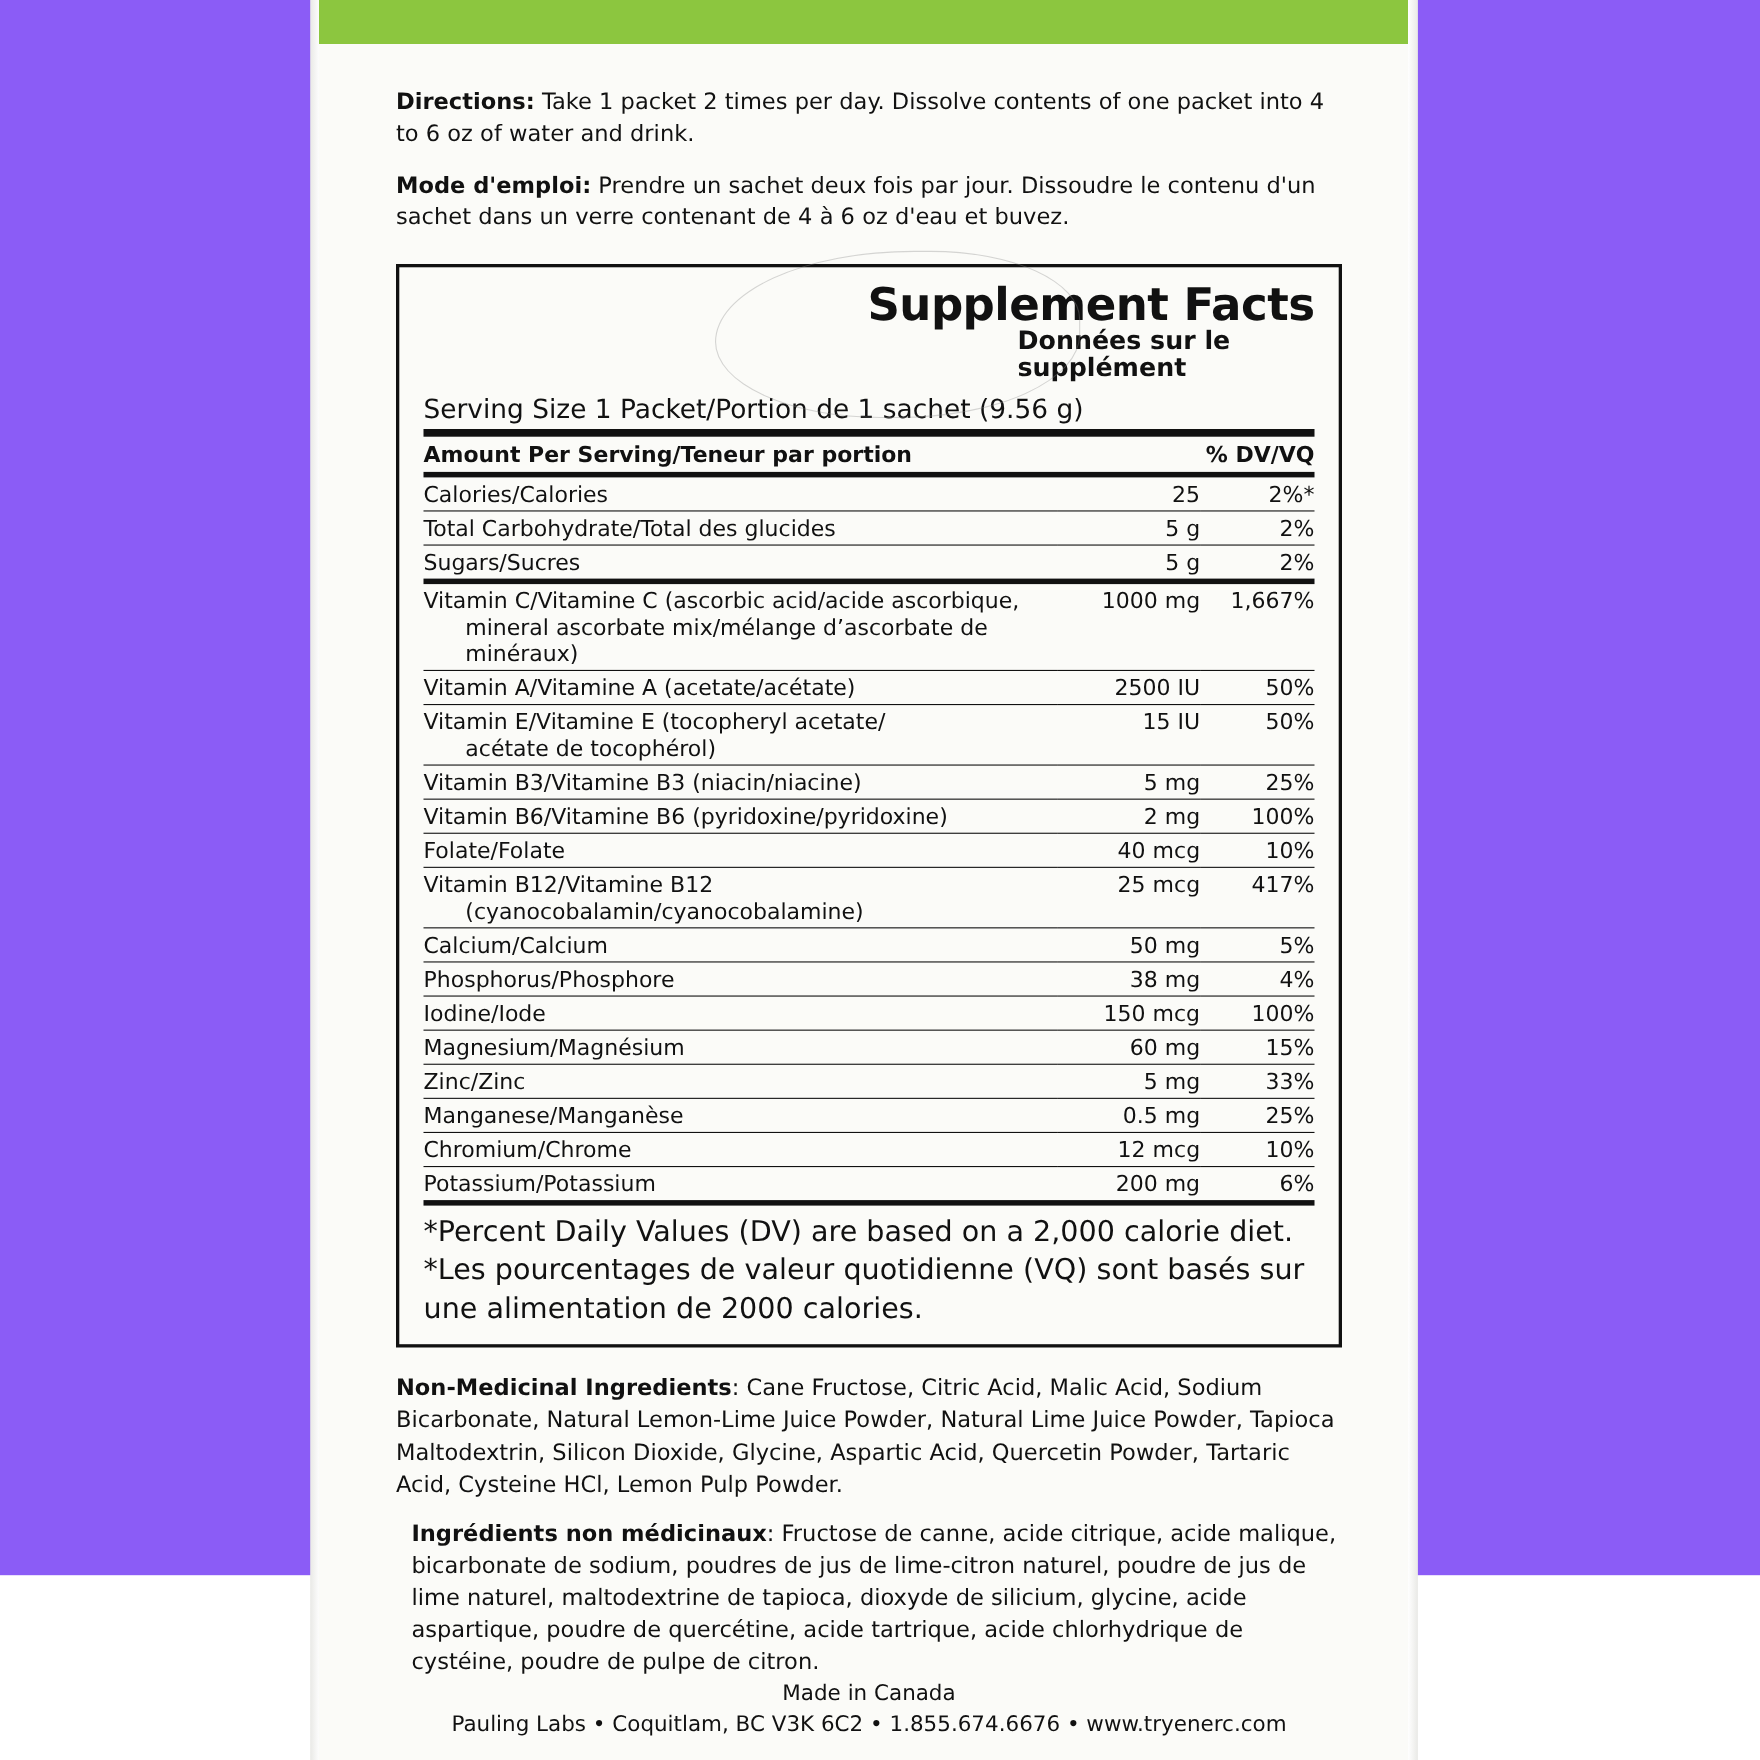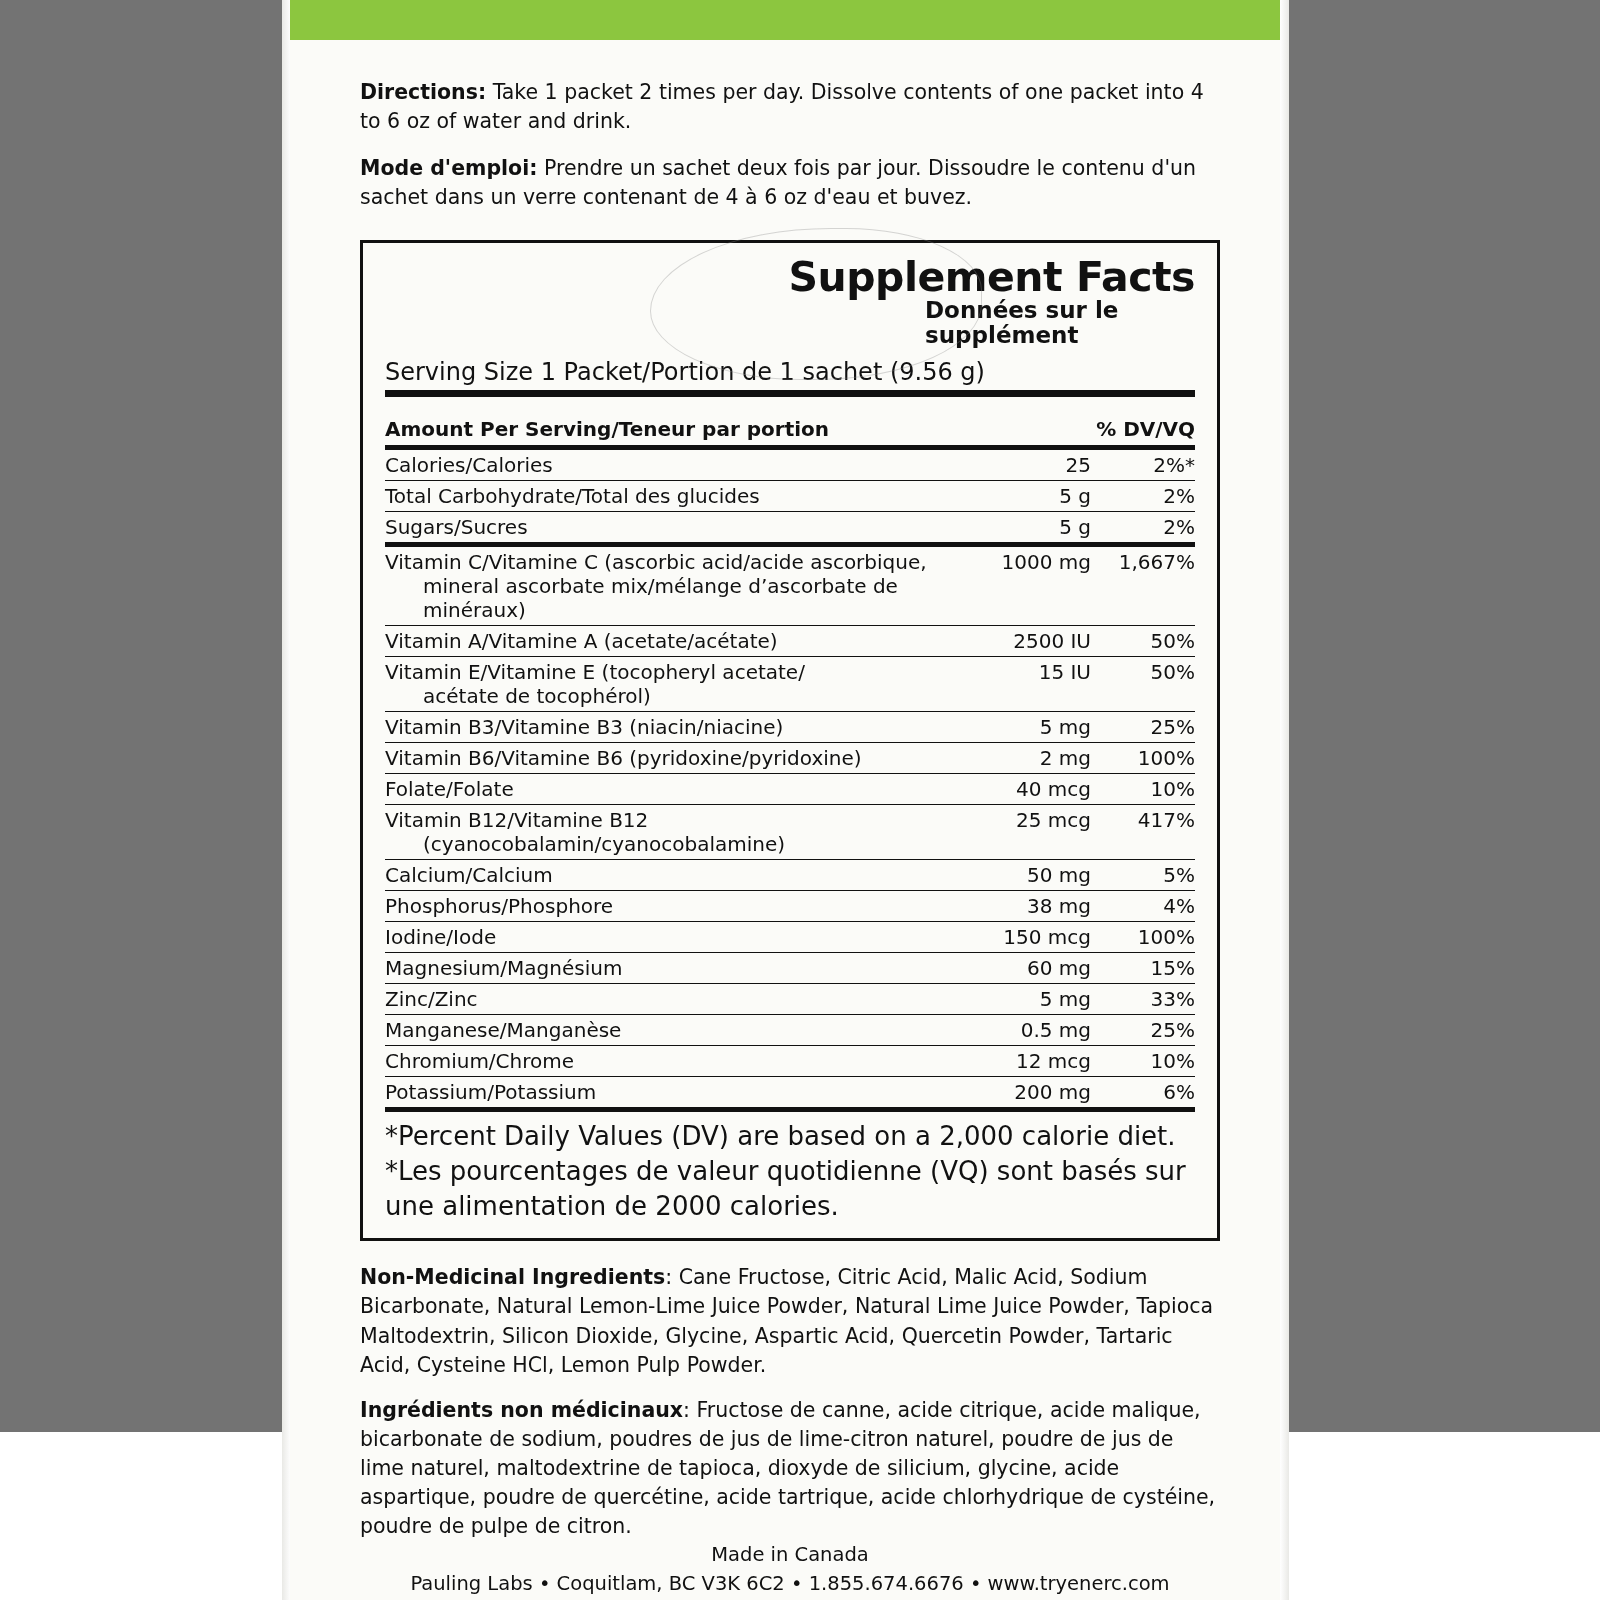--- a/index.html
+++ b/index.html
@@ -13,21 +13,21 @@
     font-family: "DejaVu Sans", sans-serif;
     color: #111111;
     position: relative;
     overflow: hidden;
   }
   .page {
     position: absolute;
     left: 0; top: 0;
     width: 1600px;
     height: 1432px;
-    background: #737373;
+    background: #8b5cf6;
   }
   
   .card {
     position: absolute;
     left: 290px;
     top: 0px;
     width: 990px;
     height: 1600px;
     background: #fbfbf8;
     box-shadow: 0 0 0 0 transparent;
@@ -116,21 +116,21 @@
     width: 100%;
     border-collapse: collapse;
     font-size: 20px;
   }
   table.sf td {
     padding: 3px 0 3px 0;
     vertical-align: top;
   }
   table.sf tr.amount-head td {
     font-weight: bold;
-    padding-top: 20px;
+    padding-top: 4px;
     padding-bottom: 4px;
   }
   table.sf tr.row td {
     border-top: 1.5px solid #111;
   }
   table.sf tr.norule td {
     border-top: none;
   }
   td.name { text-align: left; padding-right: 12px; }
   td.amt { text-align: right; width: 130px; white-space: nowrap; padding-right: 14px; }
@@ -143,21 +143,21 @@
     padding-top: 7px;
   }
 
   
   .ingredients {
     margin-top: 22px;
     font-size: 20.5px;
     line-height: 1.42;
   }
   .ingredients .lbl { font-weight: bold; }
-  .ingredients .para2 { margin-top: 16px; }
+  .ingredients .para2 { margin-top: 16px; margin-left: 14px; }
 
   .footer {
     margin-top: 0;
     text-align: center;
     font-size: 19.5px;
     line-height: 1.45;
   }
   .footer .made { display:block; }
   .footer .addr { display:block; }
 

